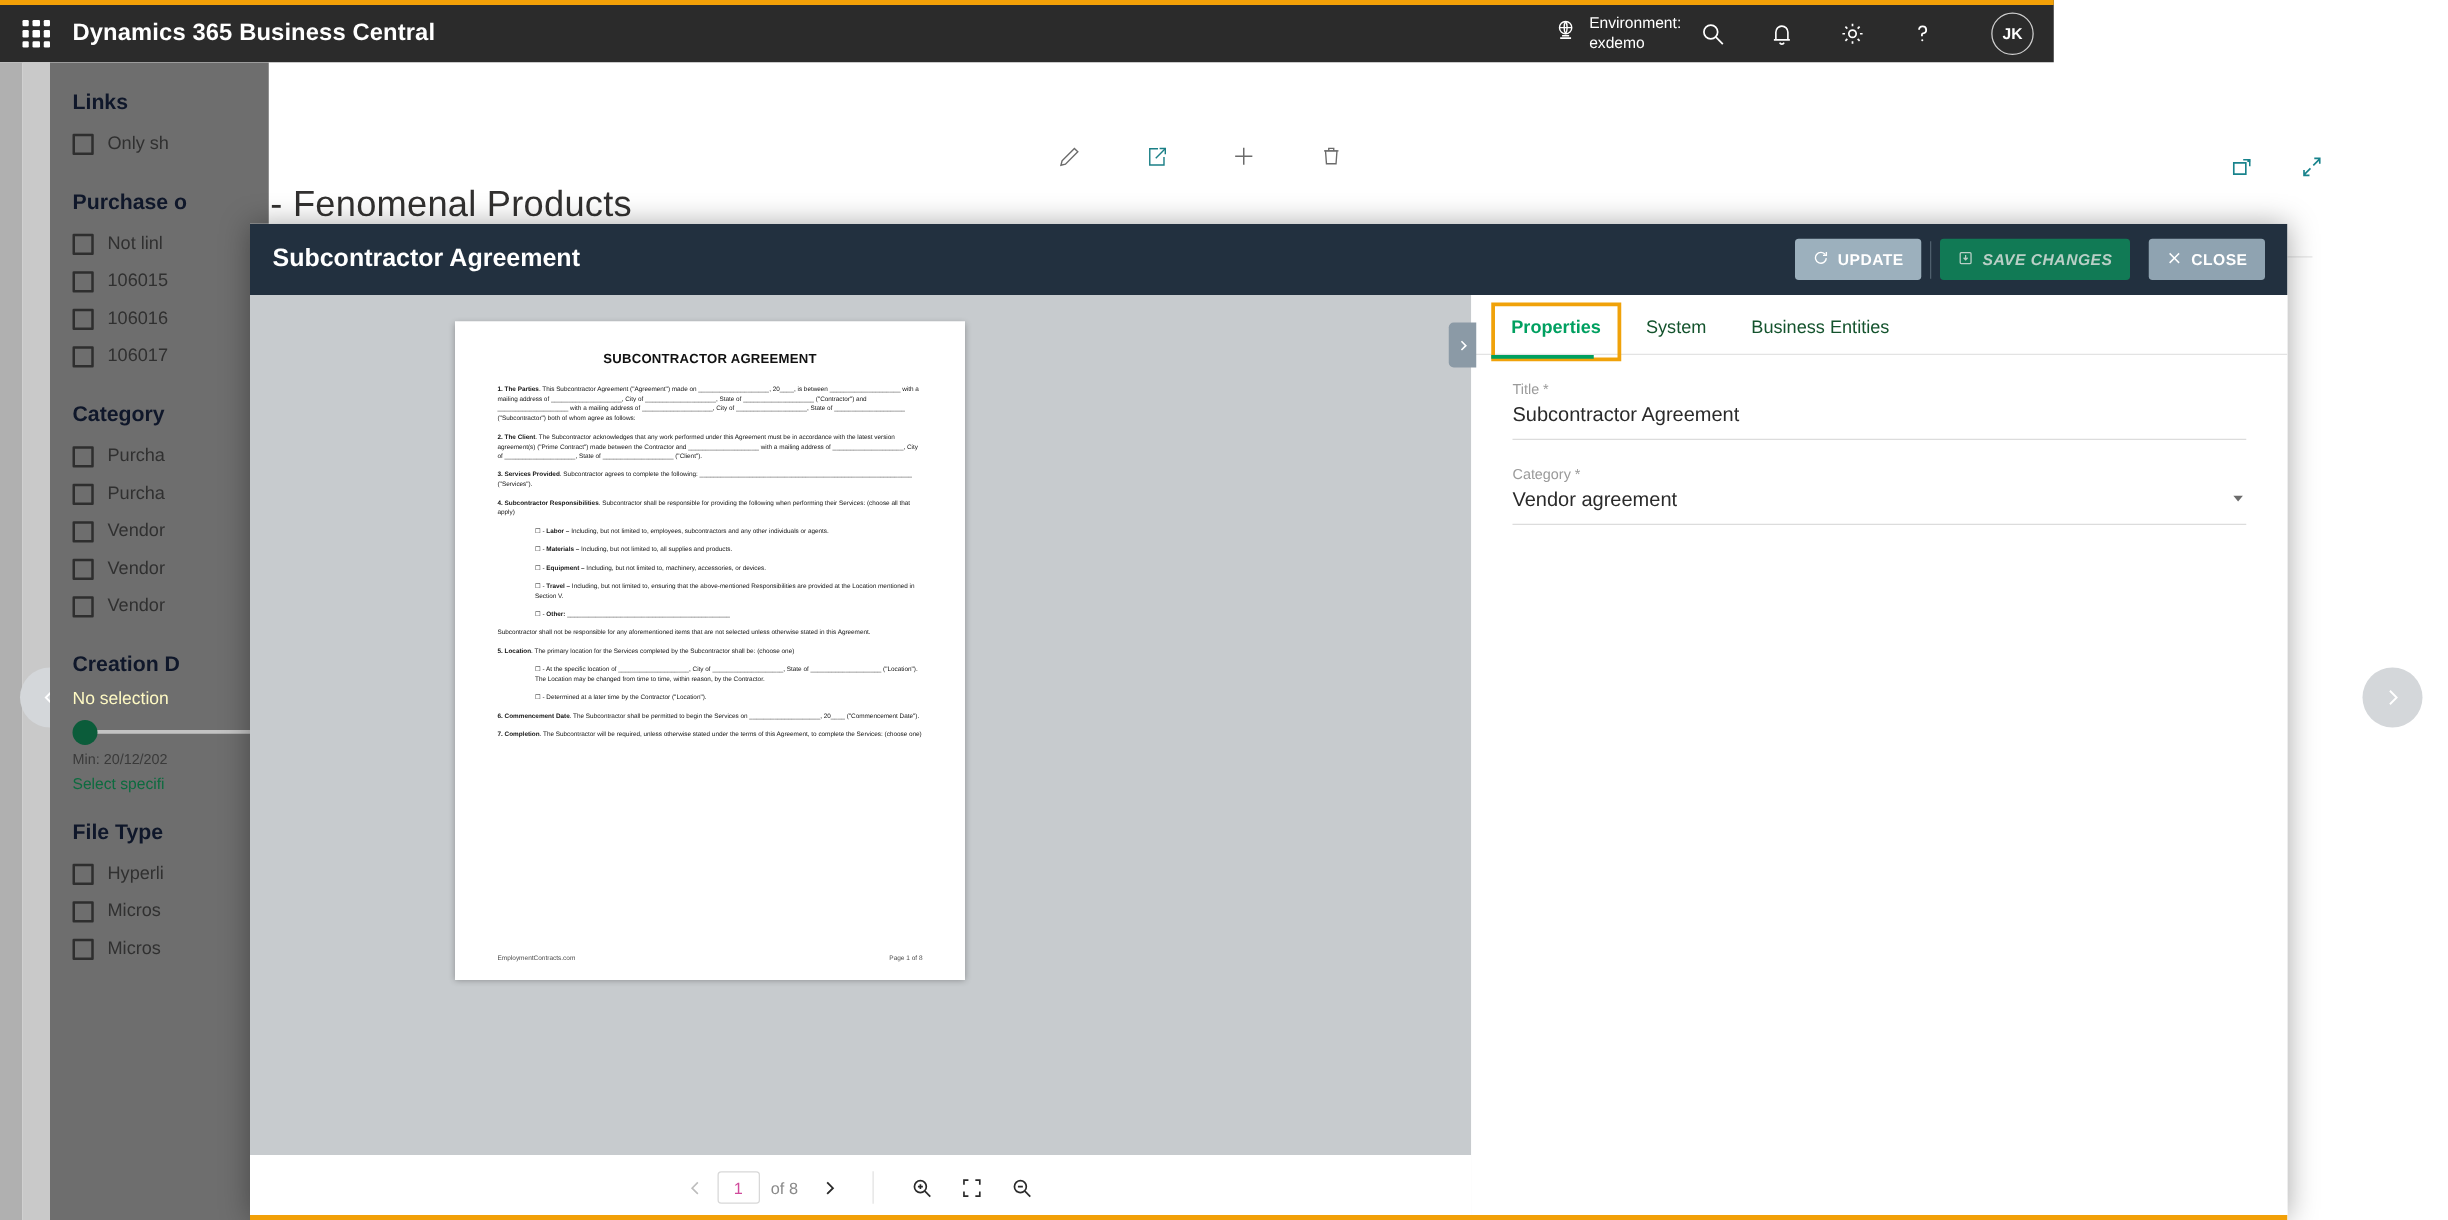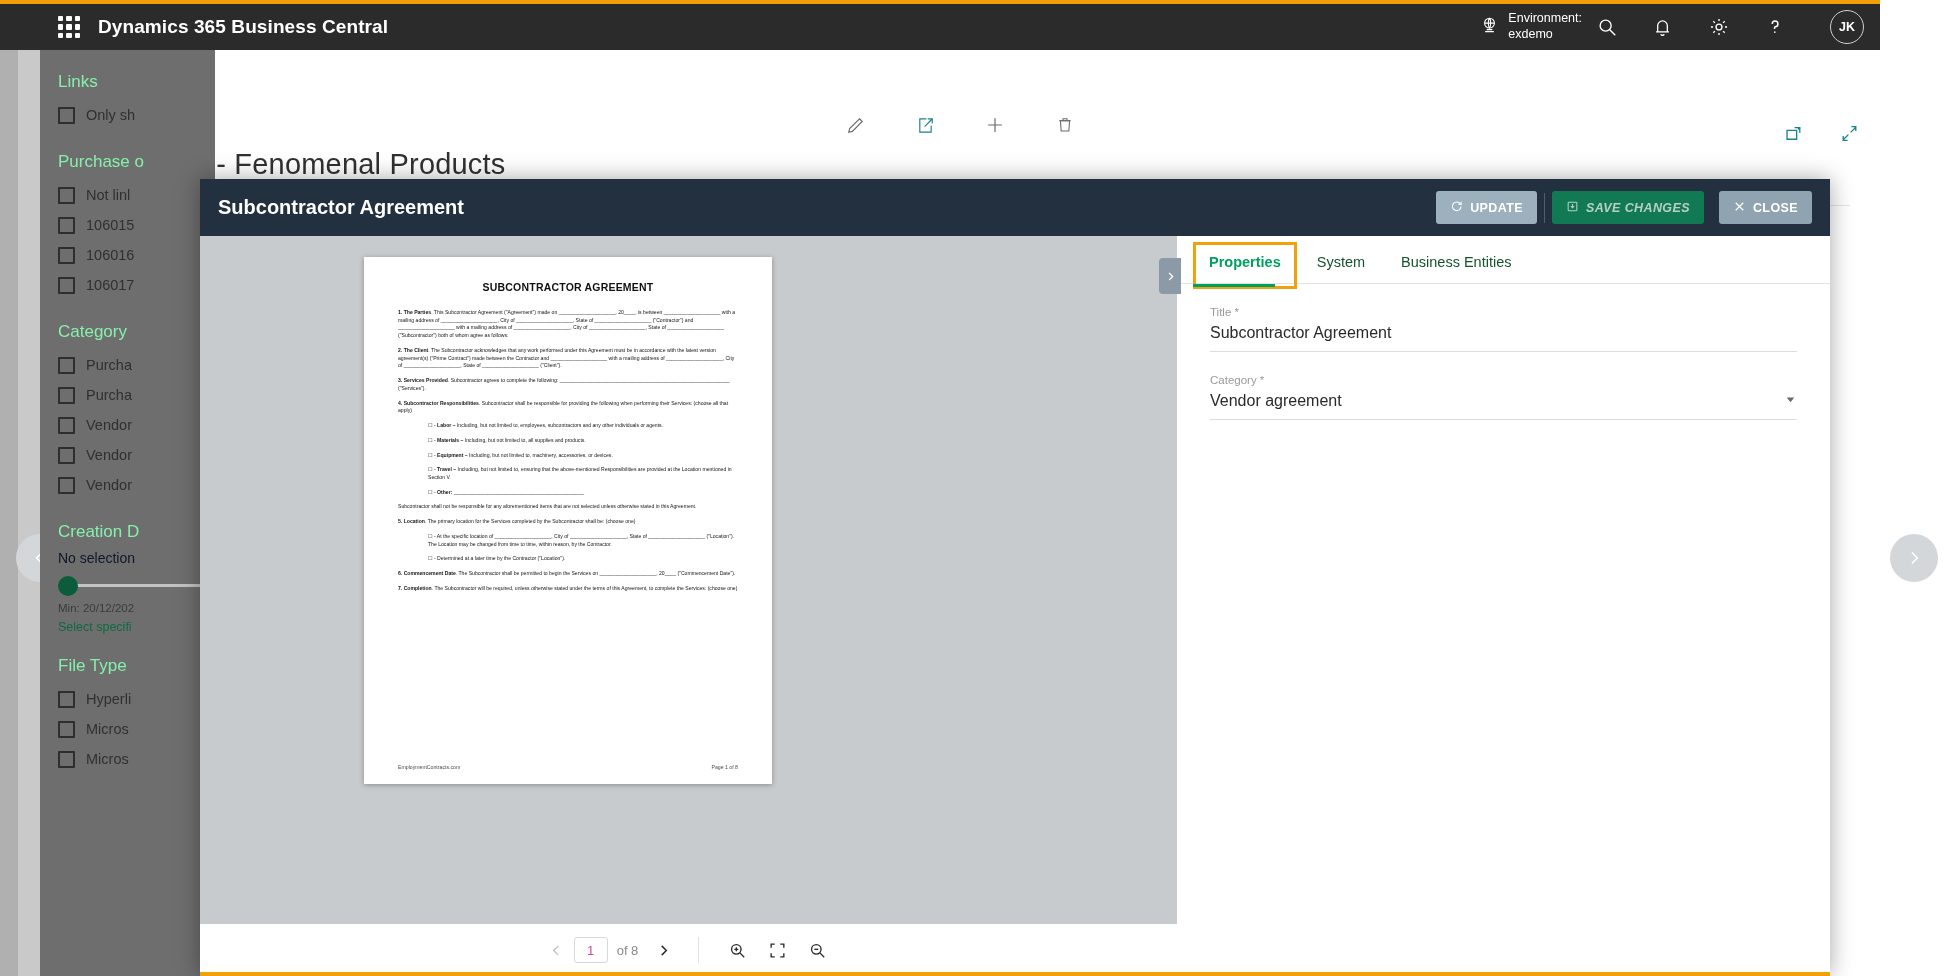--- a/index.html
+++ b/index.html
@@ -6,24 +6,24 @@
   html, body {
     width: 1958px; height: 976px;
     font-family: "Liberation Sans", sans-serif;
     background: #ffffff;
     overflow: hidden;
   }
   .root { position: relative; width: 1958px; height: 976px; }
 
   
   .topbar {
-    position: absolute; left: 0; top: 0; width: 1880px; height: 50px;
+    position: absolute; left: 0; top: 0; width: 1643px; height: 50px;
     background: #2b2b2b;
     border-top: 4px solid #f2a007;
-    display: flex; align-items: center; padding-left: 40px;
+    display: flex; align-items: center;
   }
   .waffle { width: 22px; height: 22px; margin-left: 18px; margin-right: 18px;
             display: grid; grid-template-columns: repeat(3,1fr); grid-template-rows: repeat(3,1fr);
             gap: 3px; cursor: pointer; }
   .waffle i { background: #ffffff; border-radius: 1px; display:block; }
   .app-title { color: #ffffff; font-size: 19px; font-weight: bold; letter-spacing: .1px; }
   .topbar-right { margin-left: auto; display: flex; align-items: center; gap: 0px; padding-right: 16px; }
   .tb-item { height: 50px; display: flex; align-items: center; justify-content: flex-start;
              color: #ffffff; cursor: pointer; }
   .env-block { display: flex; align-items: center; gap: 9px; padding: 0 14px; }
@@ -53,26 +53,26 @@
   
   .side-nav { position:absolute; width:48px; height:48px; border-radius:50%; background:#d4d7da;
               display:flex; align-items:center; justify-content:center; cursor:pointer; }
   .side-nav.left { left:16px; top:484px; }
   .side-nav.right { right:20px; top:484px; }
 
   
   .filter-pane { position:absolute; left:40px; top:50px; width:175px; height:926px;
                  background:#6e6e6e; color:#1f1f1f; padding:22px 0 0 0; overflow:hidden; }
   .f-group { padding: 0 0 0 18px; }
-  .f-head { font-size: 17px; font-weight: normal; color:#86efac; margin: 22px 0 8px 0; white-space:nowrap; }
+  .f-head { font-size: 17px; font-weight: bold; color:#0f172a; margin: 22px 0 8px 0; white-space:nowrap; }
   .f-head.first { margin-top: 0; }
   .f-row { display:flex; align-items:center; gap:11px; height:30px; white-space:nowrap; }
   .f-box { width:17px; height:17px; border:2px solid #2e2e2e; background:transparent; flex:none; border-radius:1px; }
   .f-lab { font-size: 14.5px; color:#303030; }
-  .f-sub { font-size:14px; color:#0f172a; margin:2px 0 8px 0; white-space:nowrap; }
+  .f-sub { font-size:14px; color:#fef9c3; margin:2px 0 8px 0; white-space:nowrap; }
   .f-slider { position:relative; height:22px; margin: 4px 0 6px 0; width:150px; }
   .f-track { position:absolute; left:6px; top:10px; width:145px; height:3px; background:#c3c3c3; }
   .f-knob { position:absolute; left:0px; top:2px; width:20px; height:20px; border-radius:50%; background:#0b5c3a; }
   .f-min { font-size:11.5px; color:#3a3a3a; white-space:nowrap; }
   .f-link { font-size:12.5px; color:#0d6b3f; margin-top:6px; white-space:nowrap; }
 
   
   .modal { position:absolute; left:200px; top:179px; width:1630px; height:797px;
            background:#ffffff; box-shadow: 0 0 22px rgba(0,0,0,.35); overflow:hidden; }
   .modal-head { height:57px; background:#22303f; display:flex; align-items:center; padding:0 18px; }

